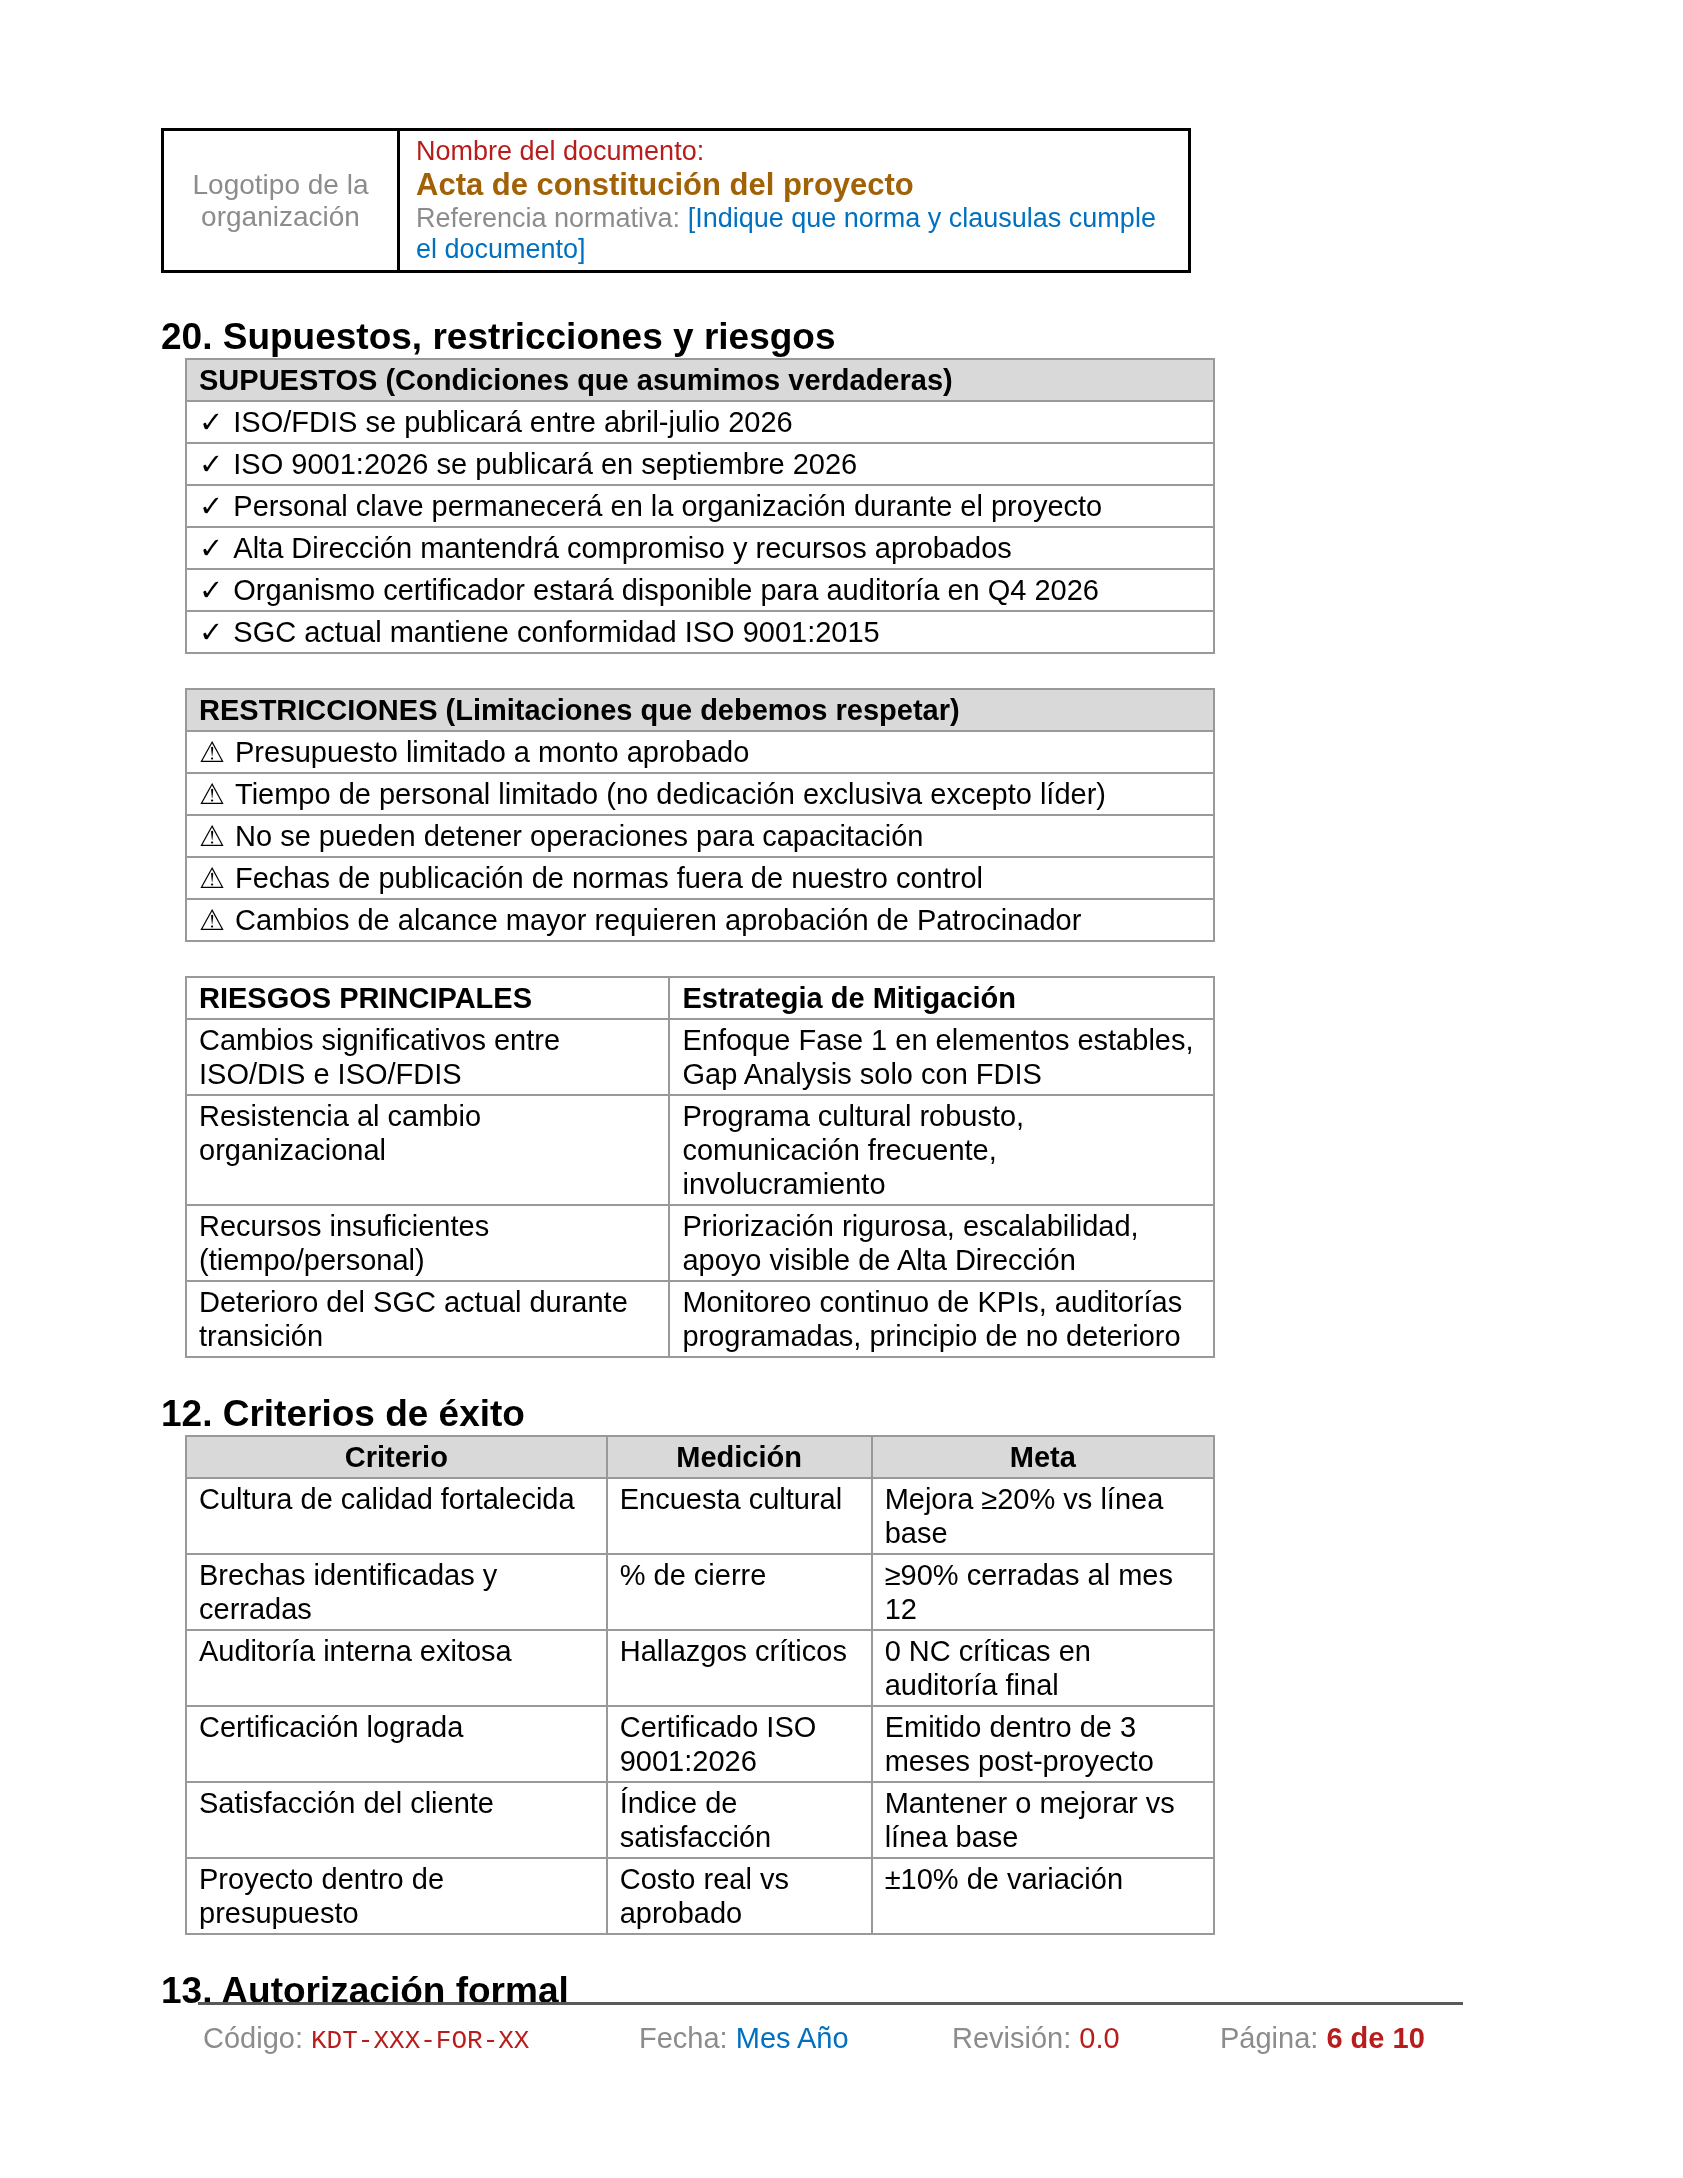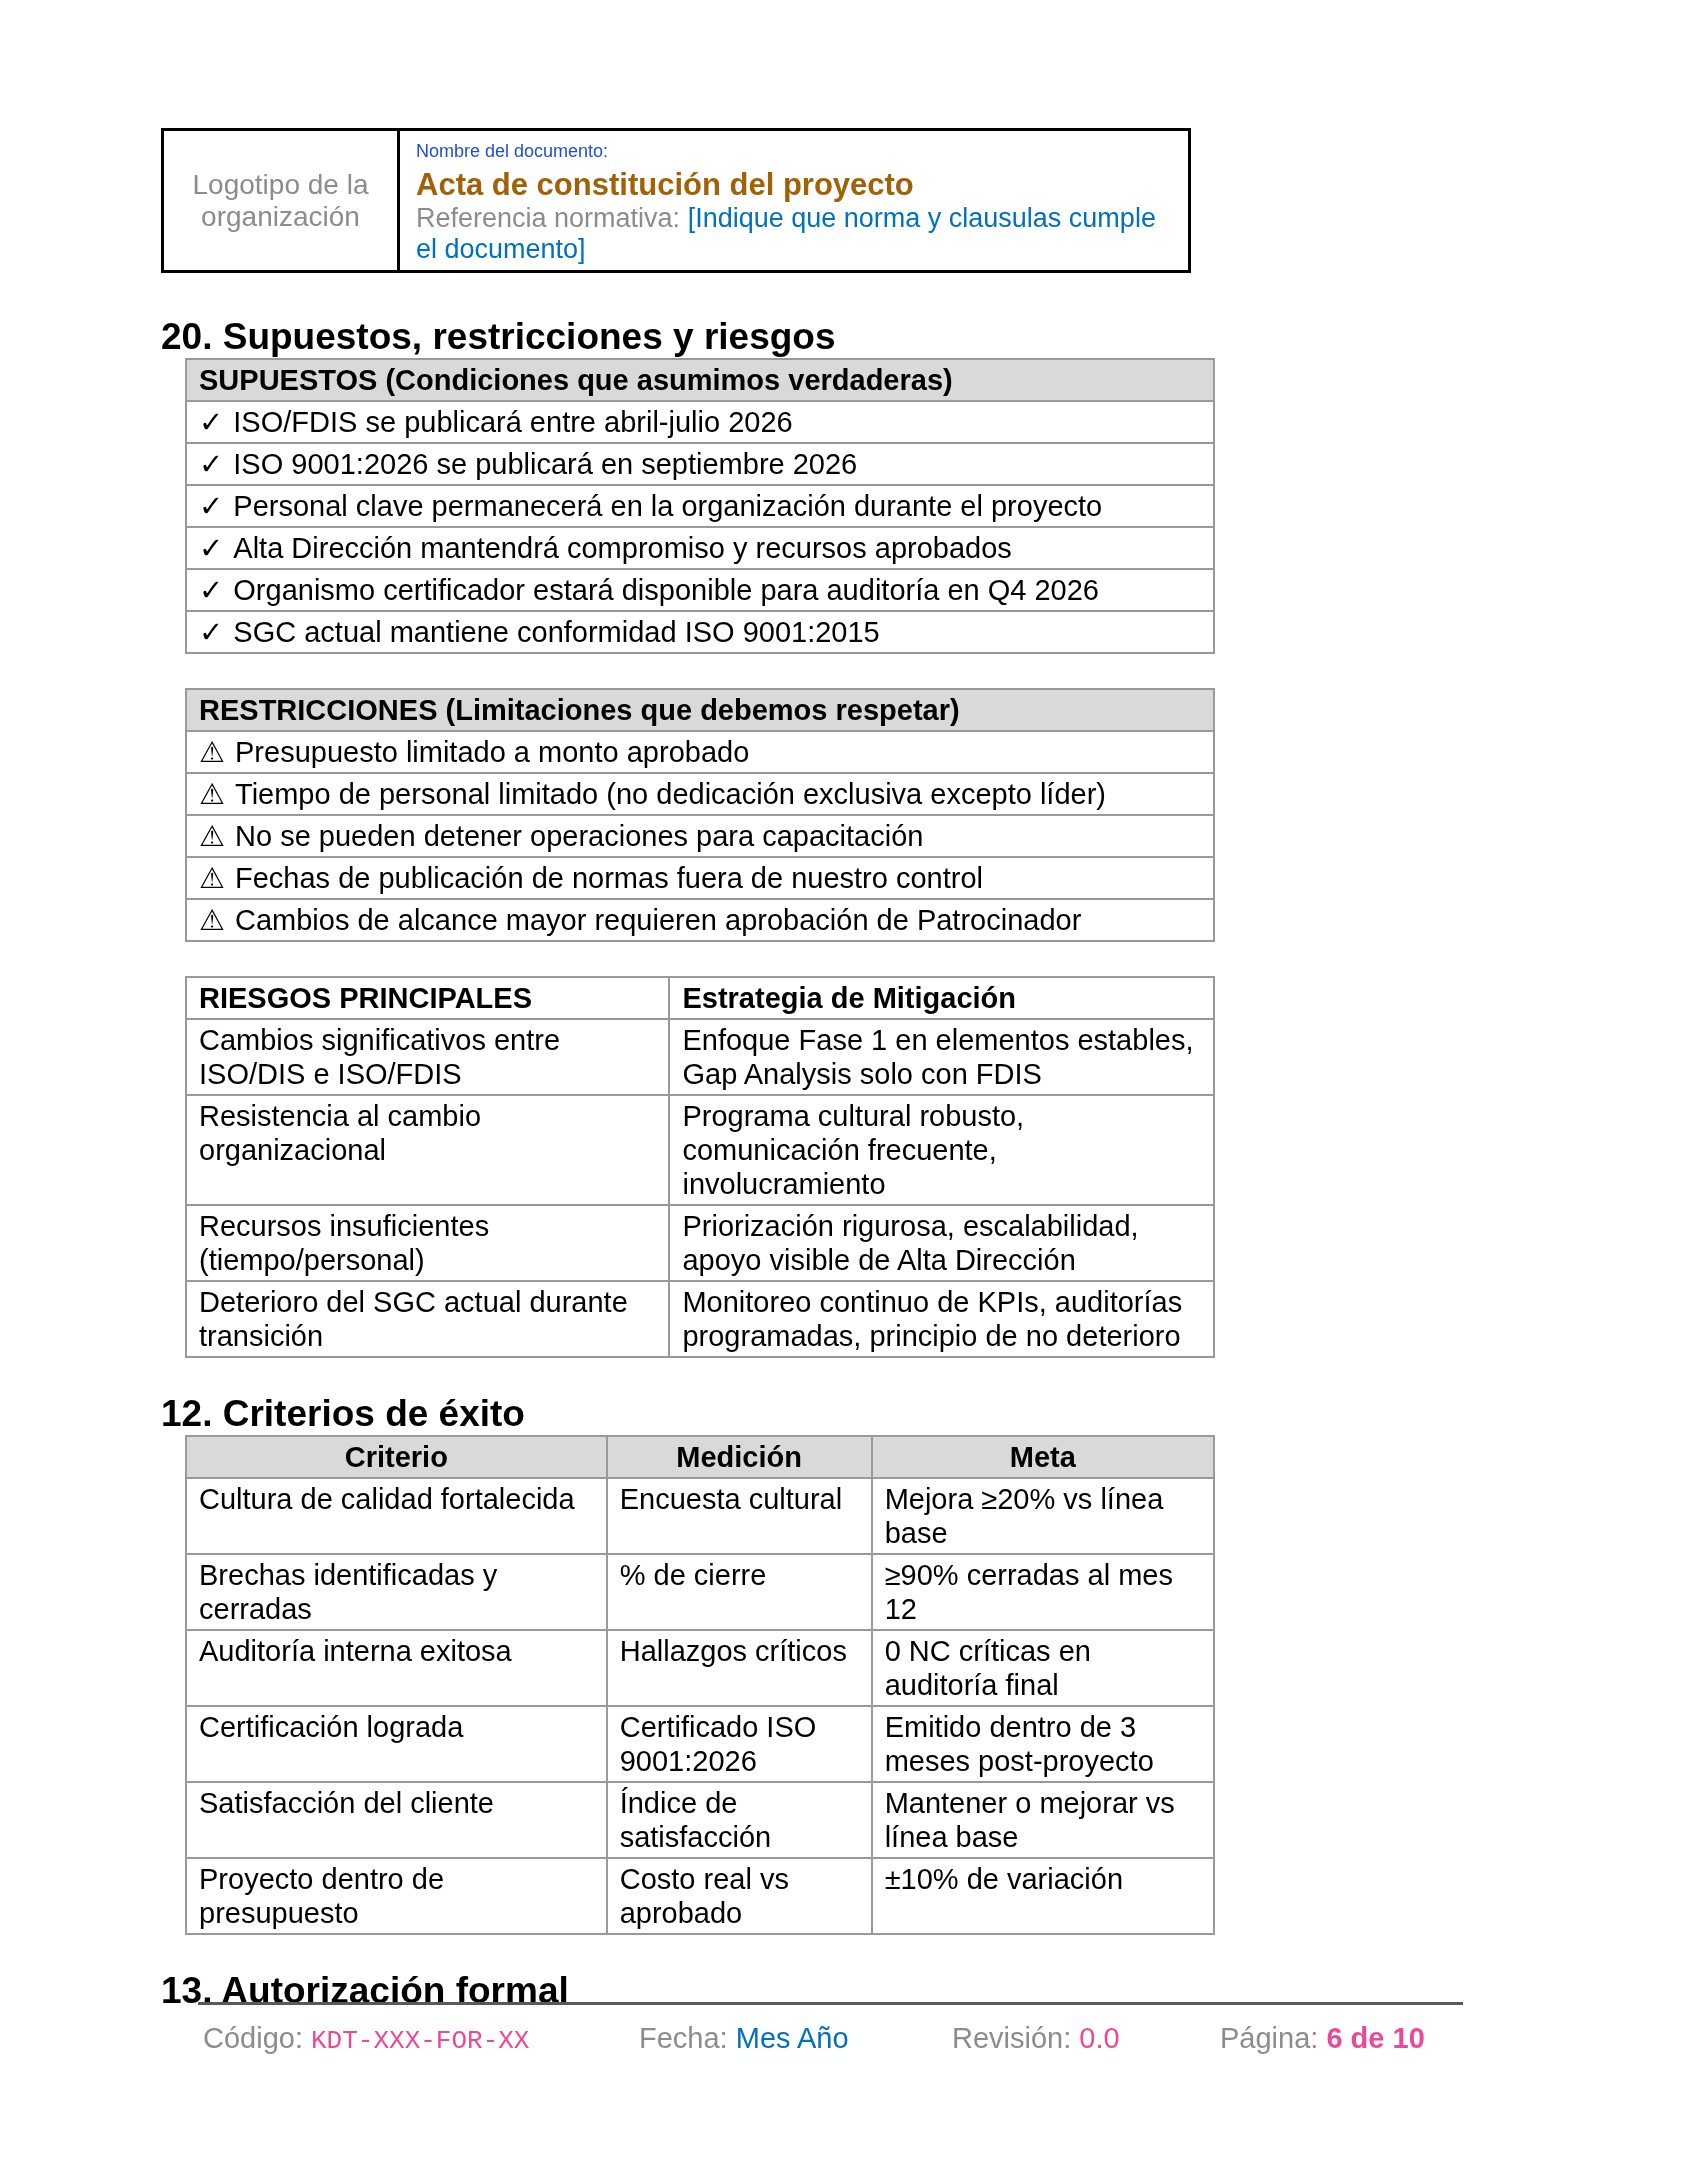--- a/index.html
+++ b/index.html
@@ -6,21 +6,21 @@
   body{
     width:1683px;height:2178px;background:#ffffff;position:relative;
     font-family:"Liberation Sans", sans-serif;color:#000;overflow:hidden;
   }
   .content{position:absolute;left:161px;top:128px;width:1030px;}
 
   
   .header-box{display:flex;border:3px solid #000;box-sizing:border-box;min-height:99px;margin-bottom:42px;}
   .logo-cell{width:236px;border-right:3px solid #000;box-sizing:border-box;display:flex;align-items:center;justify-content:center;text-align:center;color:#8c8c8c;font-size:28px;line-height:32px;padding:6px 10px;}
   .doc-cell{flex:1;padding:5px 16px;box-sizing:border-box;display:flex;flex-direction:column;justify-content:center;}
-  .doc-label{color:#1d4ed8;font-size:18px;line-height:31px;}
+  .doc-label{color:#b91c1c;font-size:27px;line-height:31px;}
   .doc-title{font-weight:bold;font-size:31px;line-height:36px;color:#a16207;}
   .doc-ref{color:#8c8c8c;font-size:27px;line-height:31px;}
   .doc-ref .ph{color:#0070C0;}
 
   h2.section{font-size:37px;line-height:43px;font-weight:bold;margin:0;color:#000;}
   .h11{margin-bottom:28px;}
   .h12{margin-top:38px;margin-bottom:28px;}
   .h13{margin-top:36px;}
 
   table{width:100%;border-collapse:collapse;table-layout:fixed;}
@@ -39,21 +39,21 @@
 
   
   .footer-rule{position:absolute;left:198px;top:2002px;width:1265px;height:3px;background:#595959;}
   .footer{position:absolute;left:0;top:2020px;width:1683px;height:40px;font-size:29px;line-height:36px;}
   .footer .item{position:absolute;white-space:nowrap;}
   .f-codigo{left:203px;}
   .f-fecha{left:639px;}
   .f-revision{left:952px;}
   .f-pagina{left:1220px;}
   .flabel{color:#8c8c8c;}
-  .fv{color:#ec4899;}
+  .fv{color:#b91c1c;}
   .fv-mono{font-family:"Liberation Mono", monospace;font-size:26px;}
   .fv-blue{color:#0070C0;}
   .fv-bold{font-weight:bold;}
 </style>
 </head>
 <body>
 
 <div class="content">
 
   <div class="header-box">

